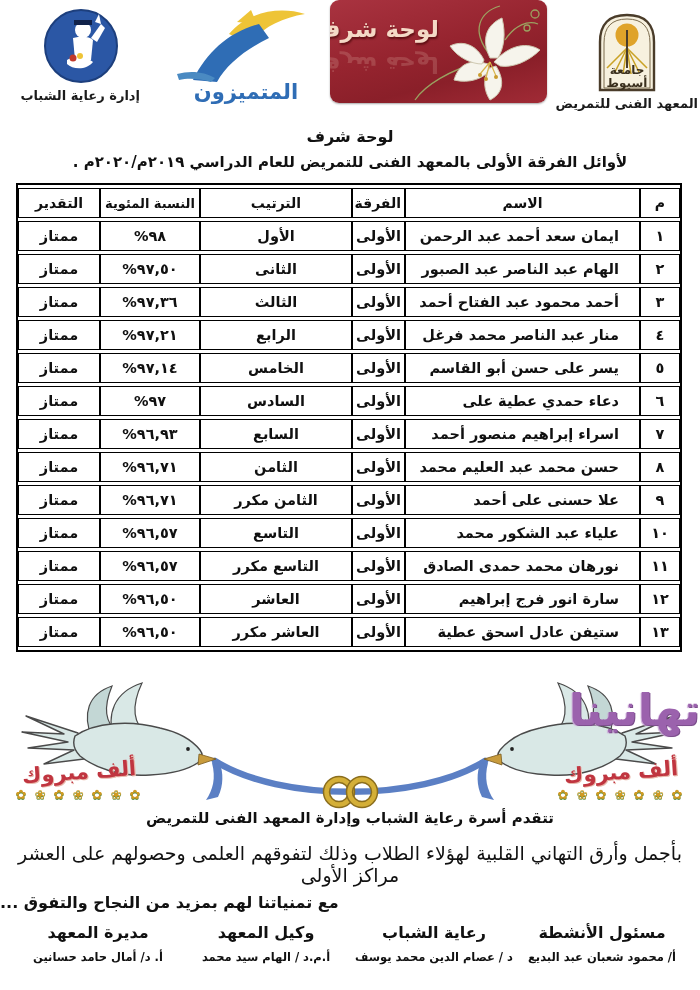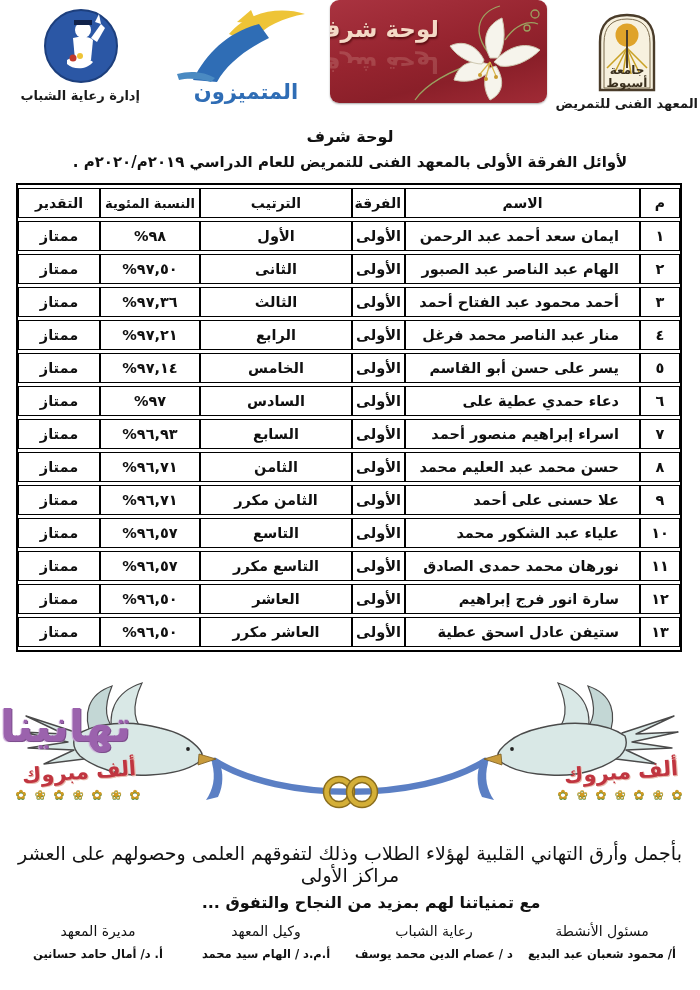--- a/index.html
+++ b/index.html
@@ -69,21 +69,21 @@
   .col-name    { width:235px; }
   .col-class   { width:53px; }
   .col-rank    { width:152px; }
   .col-percent { width:100px; }
   .col-grade   { width:82px; }
 
   
   .congrats { position:absolute; top:678px; left:0; width:700px; height:182px; }
   .congrats svg.deco { position:absolute; top:0; left:0; }
   .tahanina {
-    position:absolute; top:22px; left:0; width:100%; text-align:left;
+    position:absolute; top:6px; left:0; width:100%; text-align:right;
     font-size:44px; font-weight:bold; color:#9b62ad;
     text-shadow:1px 1px 0 #7d4f8d, -1px 1px 1px #c9a6d6;
     letter-spacing:2px;
   }
   .mabrouk { position:absolute; top:82px; width:150px; text-align:center; }
   .mabrouk.left-side  { left:4px; }
   .mabrouk.right-side { right:4px; }
   .mabrouk-text {
     display:block; font-size:21px; font-weight:bold; color:#c03540;
     transform:rotate(-4deg); text-shadow:1px 1px 0 #e8b8ab; white-space:nowrap;
@@ -93,29 +93,29 @@
   .presenter-line {
     position:absolute; top:131px; left:0; width:100%; text-align:center;
     font-size:15px; font-weight:bold; color:#111;
   }
 
   
   .congrats-line1 { position:absolute; top:842px; left:0; width:100%; text-align:center;
     font-size:19px; font-weight:normal; color:#111; }
   .congrats-line2 { position:absolute; top:869px; left:0; width:100%; text-align:center;
     font-size:13.5px; font-weight:bold; color:#111; }
-  .congrats-line3 { position:absolute; top:893px; left:0; width:100%; text-align:center;
-    font-size:16px; font-weight:bold; color:#111;padding-left:42px; }
+  .congrats-line3 { position:absolute; top:893px; left:0; width:100%; text-align:left;
+    font-size:16px; font-weight:bold; color:#111; }
 
   .signatures {
     position:absolute; top:923px; left:0; width:700px;
     display:flex; flex-direction:row; padding:0 14px;
   }
   .sig-block { flex:1 1 25%; text-align:center; }
-  .sig-title { font-size:14px; font-weight:normal; color:#111; }
+  .sig-title { font-size:16px; font-weight:bold; color:#111; }
   .sig-name  { font-size:11.5px; font-weight:bold; color:#111; margin-top:8px; white-space:nowrap; }
 </style>
 </head>
 <body>
 
 <div class="page">
 
   <div class="logos-row">
 
     <div class="uni-block">
@@ -356,20 +356,21 @@
 
     <div class="mabrouk left-side">
       <span class="mabrouk-text">ألف مبروك</span>
       <span class="garland">✿ ❀ ✿ ❀ ✿ ❀ ✿</span>
     </div>
     <div class="mabrouk right-side">
       <span class="mabrouk-text">ألف مبروك</span>
       <span class="garland">✿ ❀ ✿ ❀ ✿ ❀ ✿</span>
     </div>
 
+    <div class="presenter-line">تتقدم أسرة رعاية الشباب وإدارة المعهد الفنى للتمريض</div>
   </div>
 
   <div class="congrats-line1">بأجمل وأرق التهاني القلبية لهؤلاء الطلاب وذلك لتفوقهم العلمى وحصولهم على العشر مراكز الأولى</div>
   <div class="congrats-line3">مع تمنياتنا لهم بمزيد من النجاح والتفوق ...</div>
 
   <div class="signatures">
     <div class="sig-block">
       <div class="sig-title">مسئول الأنشطة</div>
       <div class="sig-name">أ/ محمود شعبان عبد البديع</div>
     </div>

